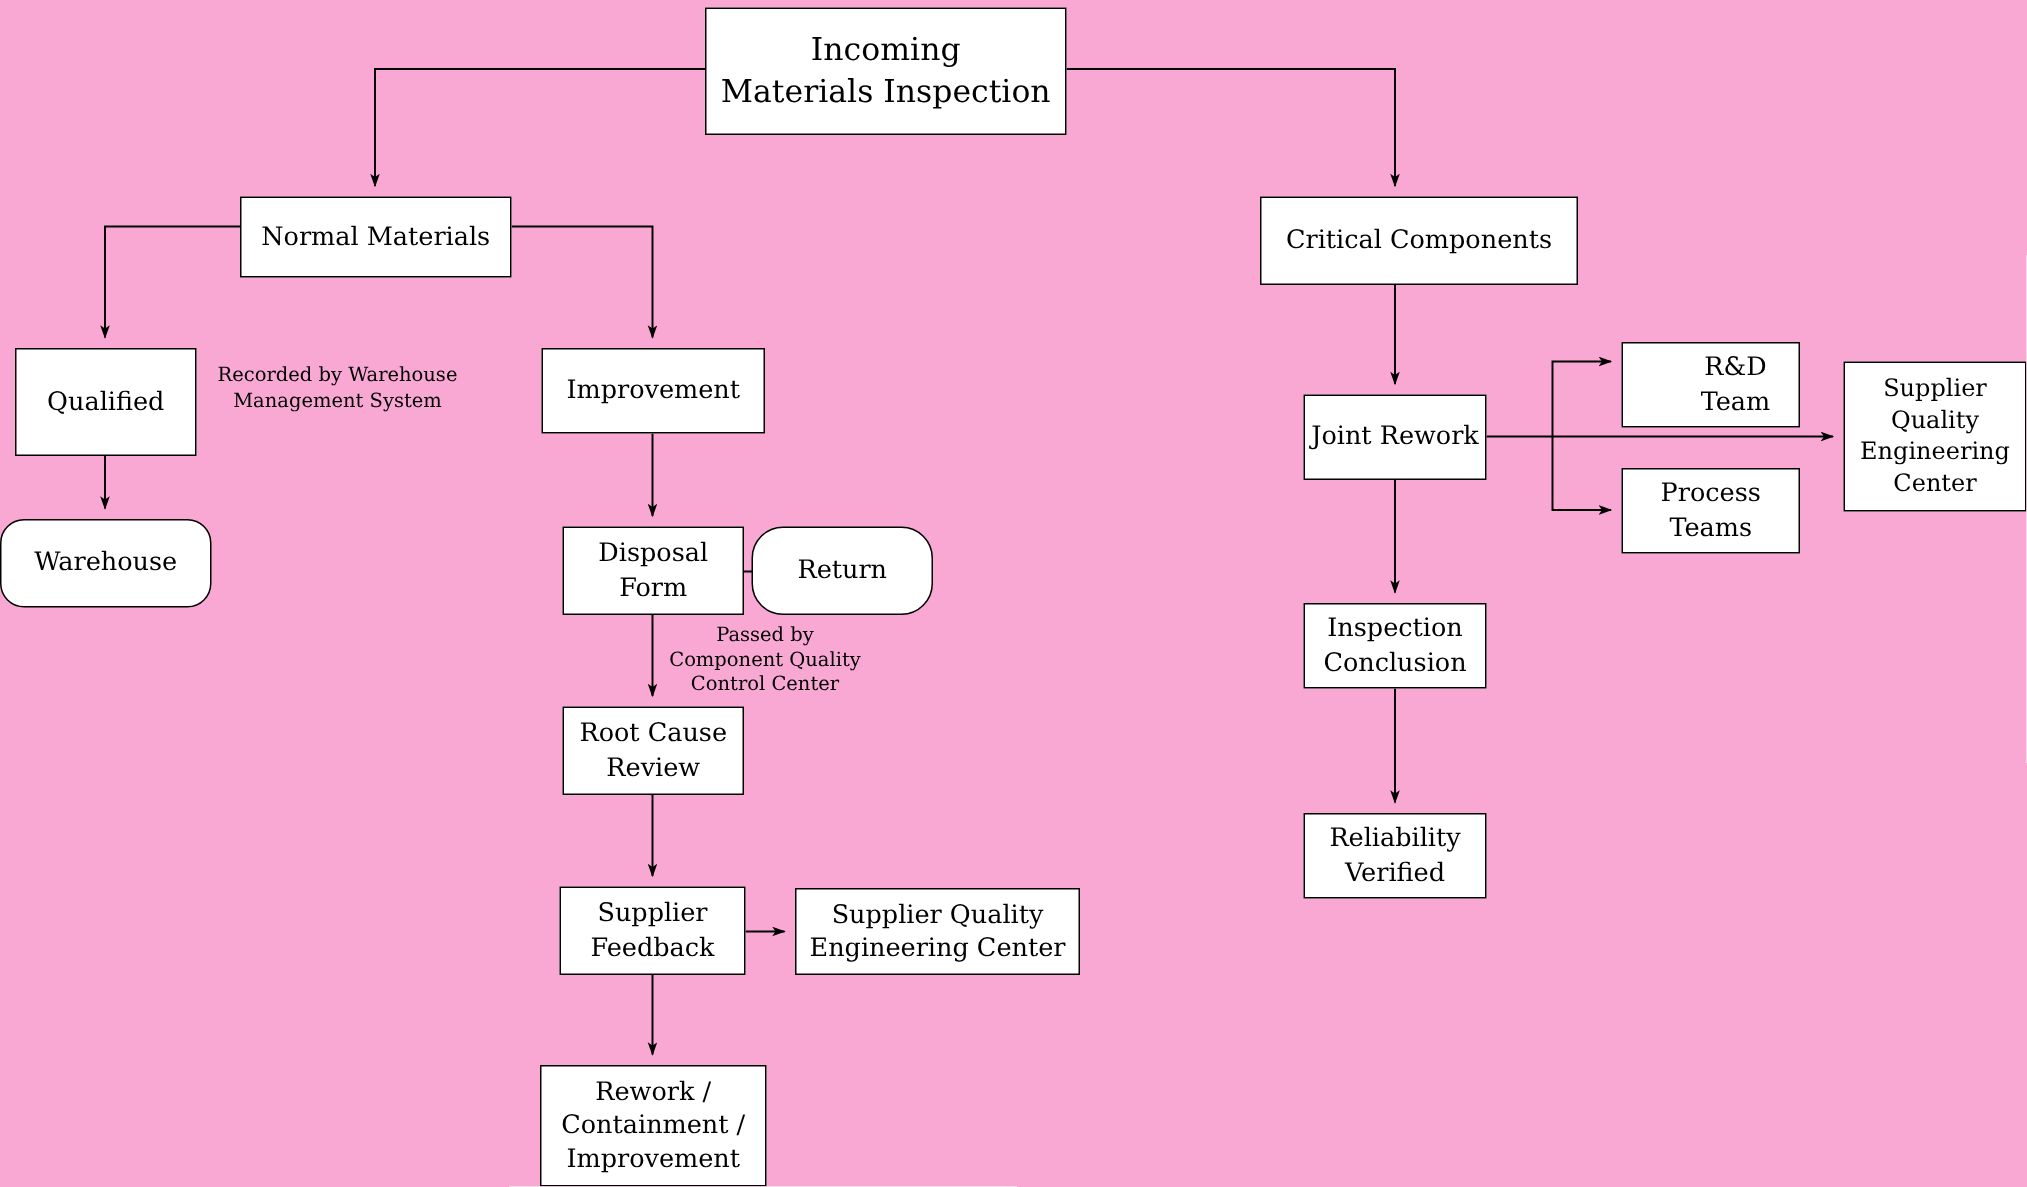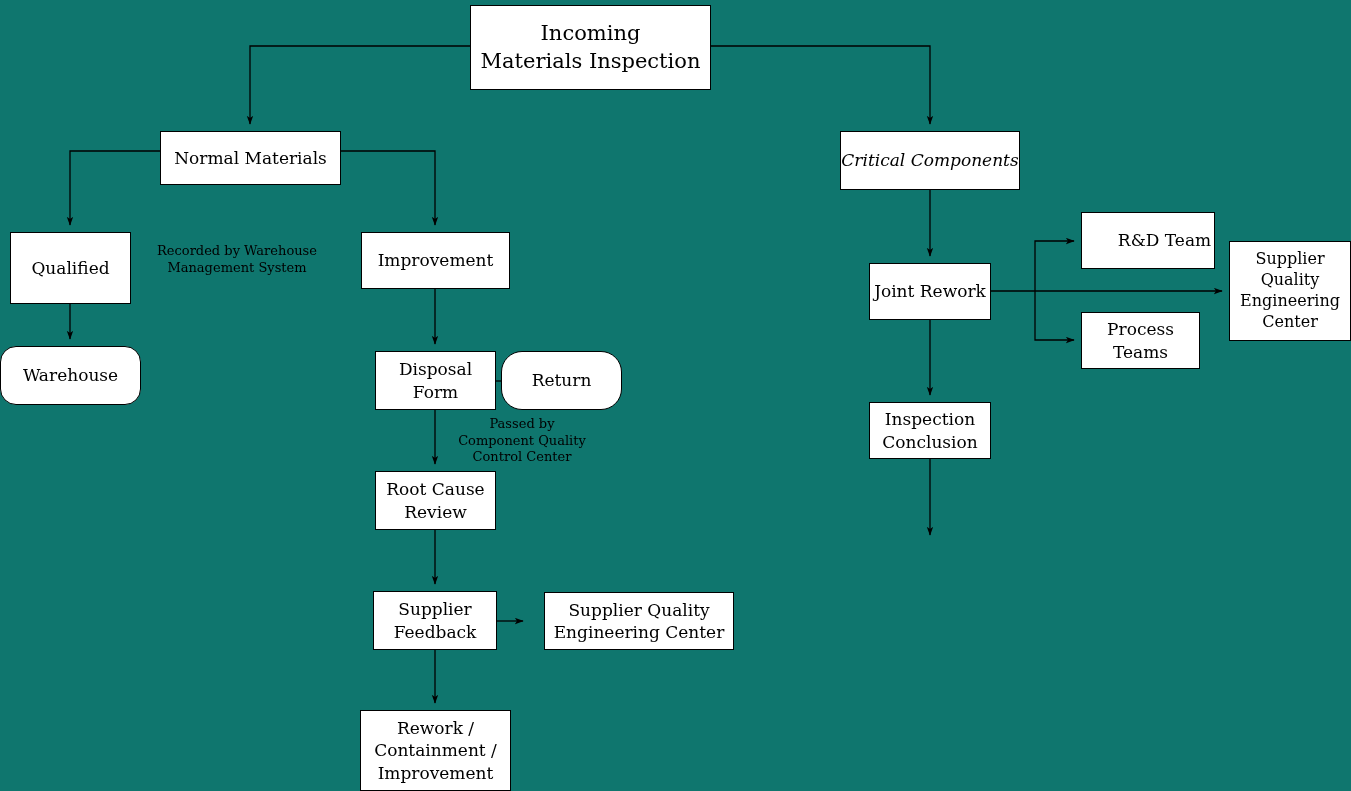--- a/index.html
+++ b/index.html
@@ -4,21 +4,21 @@
 <style>
   html, body {
     margin: 0;
     padding: 0;
     background: #ffffff;
   }
   #canvas {
     position: relative;
     width: 1351px;
     height: 791px;
-    background: #0f766e;
+    background: #f9a8d4;
     overflow: hidden;
     font-family: "DejaVu Serif", "Liberation Serif", serif;
   }
   #edges {
     position: absolute;
     left: 0;
     top: 0;
     width: 1351px;
     height: 791px;
   }
@@ -46,21 +46,20 @@
   }
   .edge-label {
     position: absolute;
     color: #000000;
     font-family: "DejaVu Serif", "Liberation Serif", serif;
     font-size: 13px;
     line-height: 1.28;
     text-align: center;
     white-space: pre-line;
     z-index: 3;
-    margin-left: 12px;
   }
 </style>
 </head>
 <body>
 
 <div id="canvas">
 
   <svg id="edges" viewBox="0 0 1351 791" width="1351" height="791" xmlns="http://www.w3.org/2000/svg">
     <defs>
       <marker id="arrow" markerWidth="10" markerHeight="10" refX="8.2" refY="3.2" orient="auto" markerUnits="userSpaceOnUse">
@@ -103,61 +102,63 @@
 
       <path d="M930,459 L930,535" marker-end="url(#arrow)"></path>
     </g>
   </svg>
 
   <div class="node big" style="left:470px; top:5px; width:241px; height:85px;">Incoming
 Materials Inspection</div>
 
   <div class="node" style="left:160px; top:131px; width:181px; height:54px;">Normal Materials</div>
 
-  <div class="node" style="left:840px; top:131px; width:180px; height:59px;font-style:italic;">Critical Components</div>
+  <div class="node" style="left:840px; top:131px; width:212px; height:59px;">Critical Components</div>
 
   <div class="node" style="left:10px; top:232px; width:121px; height:72px;">Qualified</div>
 
   <div class="node" style="left:361px; top:232px; width:149px; height:57px;">Improvement</div>
 
   <div class="node" style="left:0px; top:346px; width:141px; height:59px;border-radius:16px;">Warehouse</div>
 
   <div class="node" style="left:375px; top:351px; width:121px; height:59px;">Disposal
 Form</div>
 
   <div class="node" style="left:501px; top:351px; width:121px; height:59px;border-radius:21px;">Return</div>
 
   <div class="node" style="left:375px; top:471px; width:121px; height:59px;">Root Cause
 Review</div>
 
   <div class="node" style="left:373px; top:591px; width:124px; height:59px;">Supplier
 Feedback</div>
 
-  <div class="node" style="left:544px; top:592px; width:190px; height:58px;">Supplier Quality
+  <div class="node" style="left:530px; top:592px; width:190px; height:58px;">Supplier Quality
 Engineering Center</div>
 
   <div class="node" style="left:360px; top:710px; width:151px; height:81px;">Rework /
 Containment /
 Improvement</div>
 
   <div class="node" style="left:869px; top:263px; width:122px; height:57px;">Joint Rework</div>
 
-  <div class="node" style="left:1081px; top:212px; width:134px; height:57px;padding-left:33px;">R&amp;D Team</div>
+  <div class="node" style="left:1081px; top:228px; width:119px; height:57px;padding-left:33px;">R&amp;D Team</div>
 
   <div class="node" style="left:1081px; top:312px; width:119px; height:57px;">Process
 Teams</div>
 
   <div class="node small" style="left:1229px; top:241px; width:122px; height:100px;">Supplier
 Quality
 Engineering
 Center</div>
 
   <div class="node" style="left:869px; top:402px; width:122px; height:57px;">Inspection
 Conclusion</div>
 
+  <div class="node" style="left:869px; top:542px; width:122px; height:57px;">Reliability
+Verified</div>
 
   <div class="edge-label" style="left:139px; top:243px; width:172px;">Recorded by Warehouse
 Management System</div>
 
   <div class="edge-label" style="left:430px; top:416px; width:160px;">Passed by
 Component Quality
 Control Center</div>
 
 </div>
 

